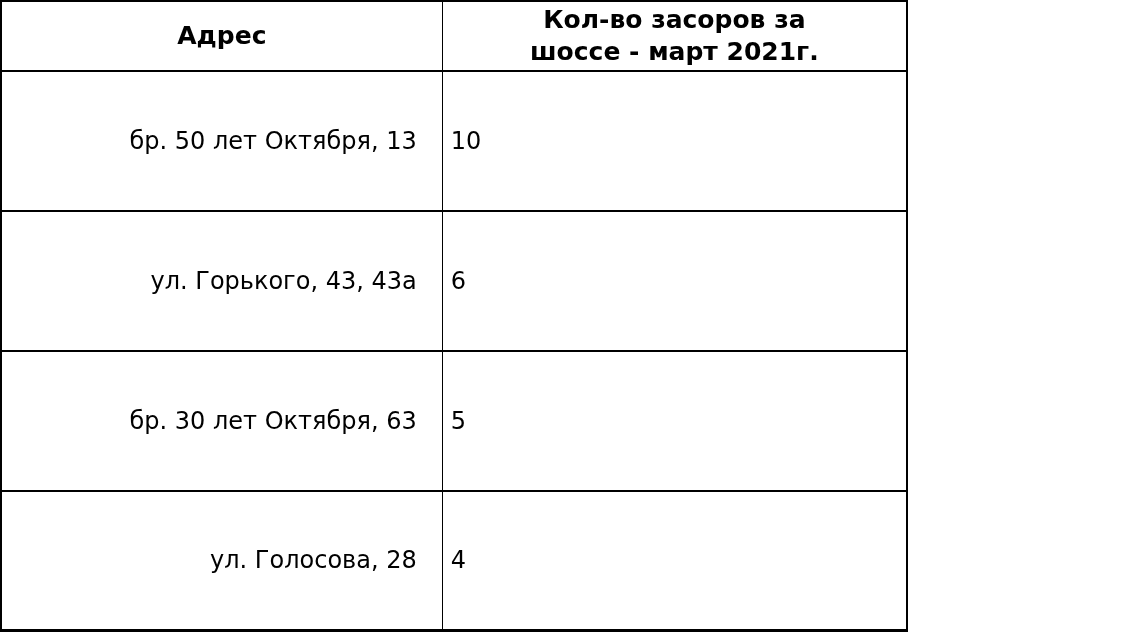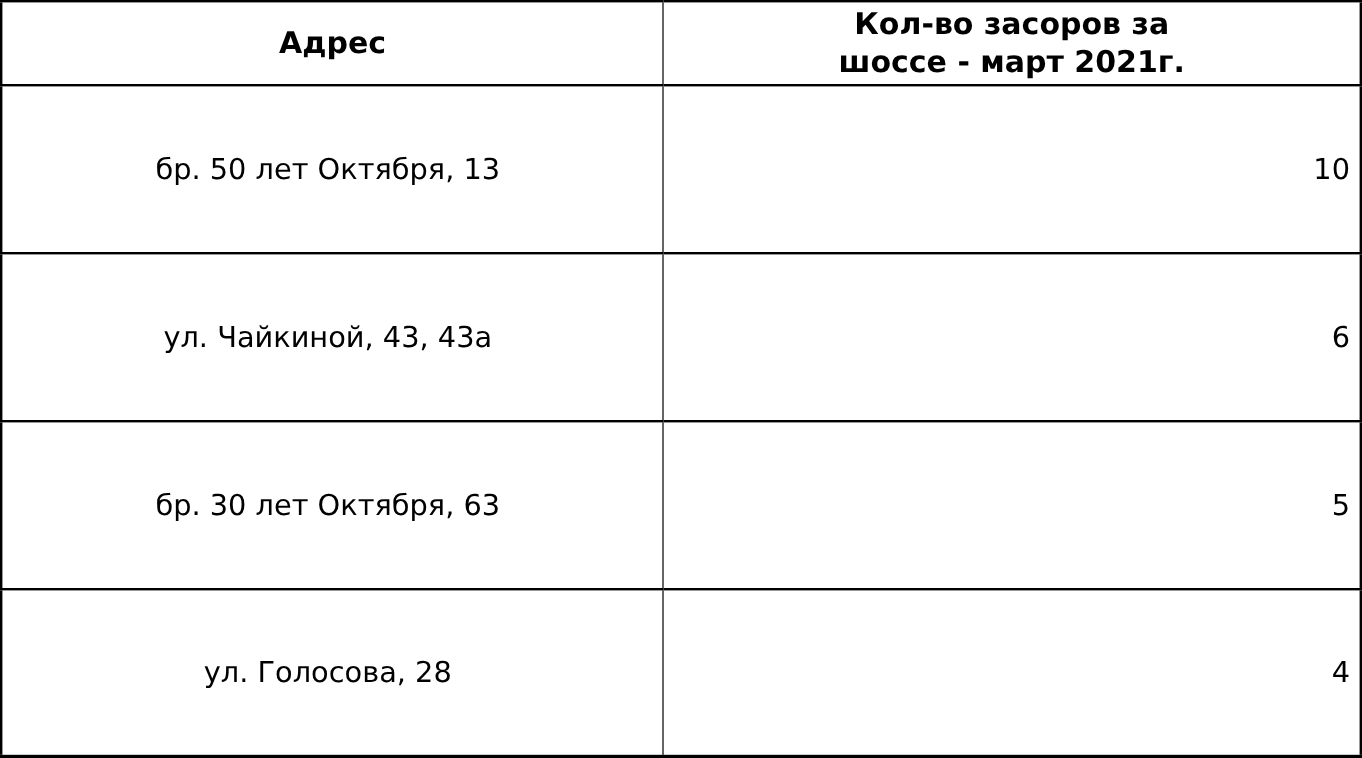--- a/index.html
+++ b/index.html
@@ -8,21 +8,21 @@
     font-family: "DejaVu Sans", "Liberation Sans", sans-serif;
     color: #000000;
   }
   .page {
     width: 1135px;
     height: 632px;
     background: #ffffff;
     position: relative;
   }
   table.blockages {
-    width: 1135px;
+    width: 908px;
     height: 632px;
     border-collapse: collapse;
     table-layout: fixed;
     border: 2px solid #000000;
     border-bottom: 3px solid #000000;
   }
   table.blockages col.col-address { width: 48.7%; }
   table.blockages col.col-count   { width: 51.3%; }
   table.blockages th,
   table.blockages td {
@@ -38,27 +38,27 @@
   th.header-cell {
     font-size: 25px;
     font-weight: bold;
     text-align: center;
     line-height: 1.28;
     white-space: pre-line;
     padding: 2px 8px;
   }
   td.address-cell {
     font-size: 24px;
-    text-align: center;
+    text-align: right;
     padding-left: 17px;
     padding-right: 25px;
   }
   td.count-cell {
     font-size: 24px;
-    text-align: right;
+    text-align: left;
     padding: 0 8px;
   }
 </style>
 </head>
 <body>
 
 <div class="page">
   <table class="blockages">
     <colgroup>
       <col class="col-address">
@@ -70,21 +70,21 @@
         <th class="header-cell">Кол-во засоров за
 шоссе - март 2021г.</th>
       </tr>
     </thead>
     <tbody>
       <tr>
         <td class="address-cell">бр. 50 лет Октября, 13</td>
         <td class="count-cell">10</td>
       </tr>
       <tr>
-        <td class="address-cell">ул. Чайкиной, 43, 43а</td>
+        <td class="address-cell">ул. Горького, 43, 43а</td>
         <td class="count-cell">6</td>
       </tr>
       <tr>
         <td class="address-cell">бр. 30 лет Октября, 63</td>
         <td class="count-cell">5</td>
       </tr>
       <tr>
         <td class="address-cell">ул. Голосова, 28</td>
         <td class="count-cell">4</td>
       </tr>

